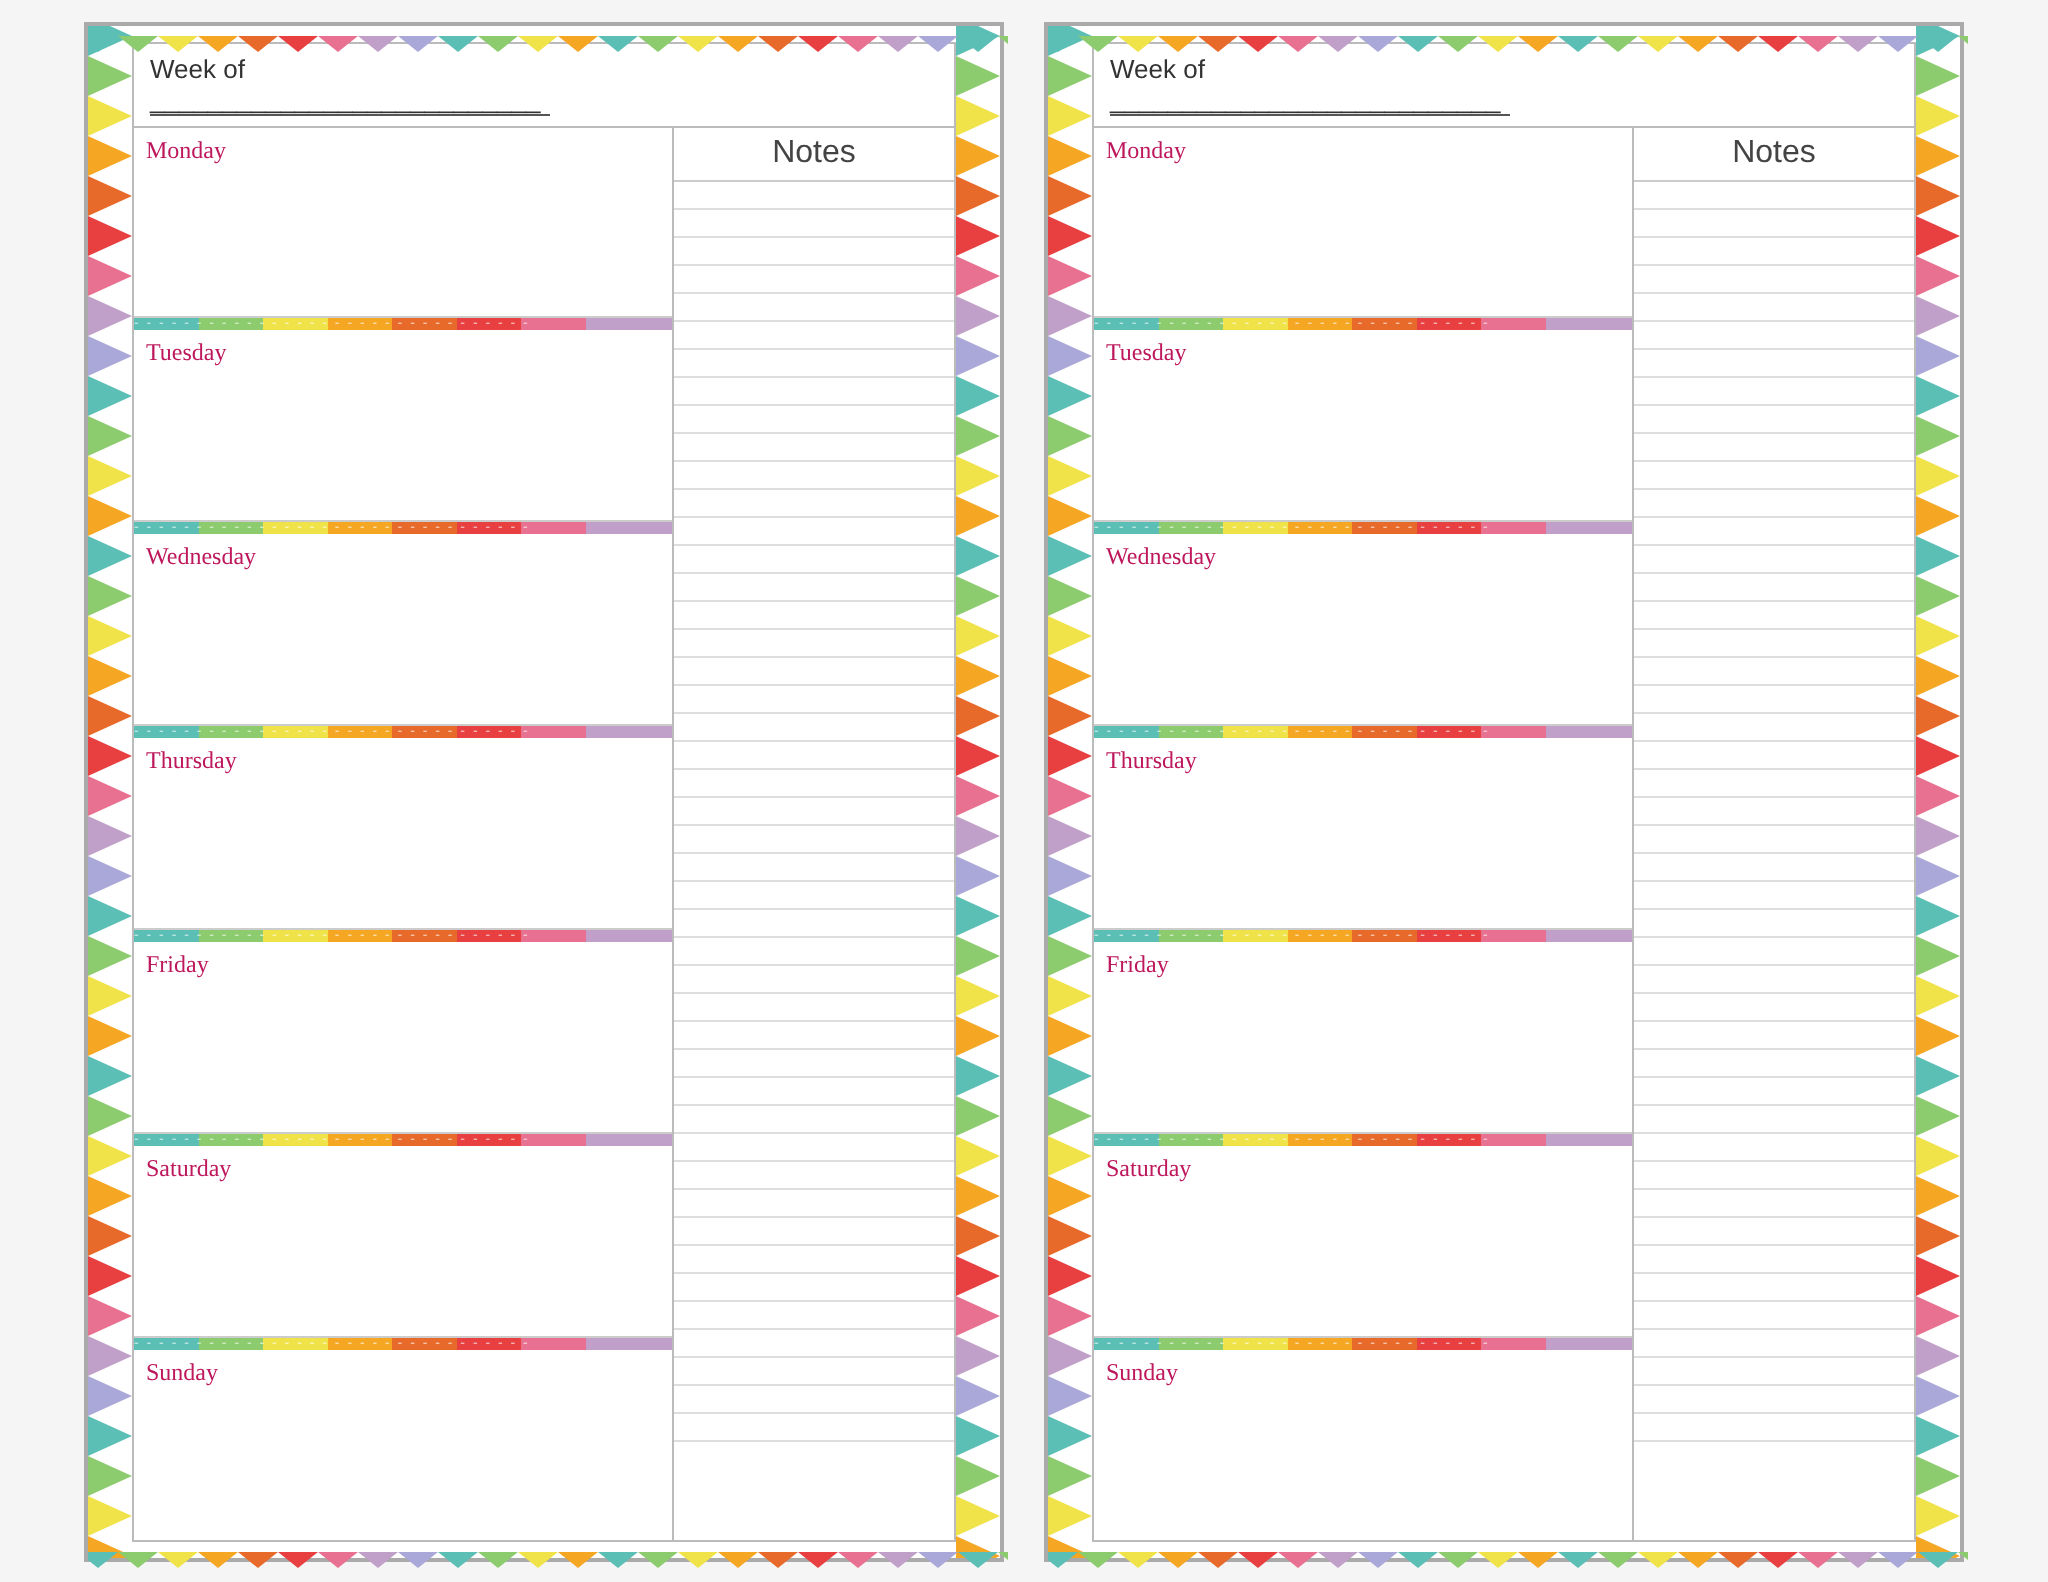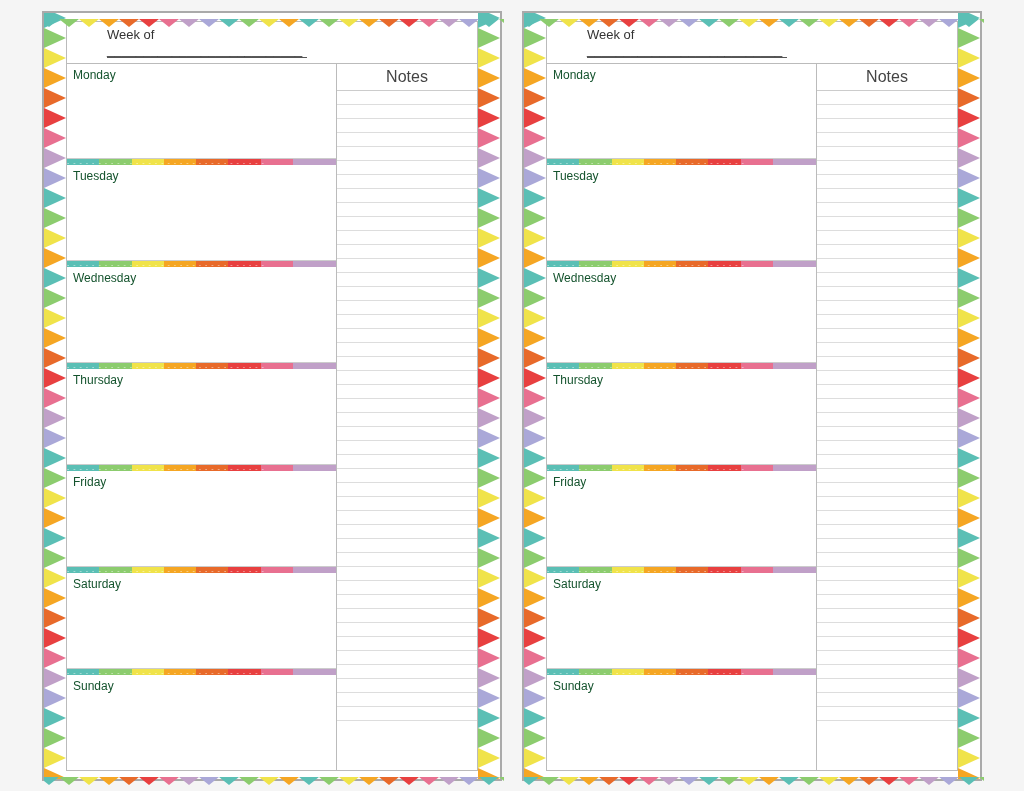--- a/index.html
+++ b/index.html
@@ -48,21 +48,20 @@
       color: #333;
       border-bottom: 1.5px solid #bbb;
       font-family: 'Arial', sans-serif;
       background: white;
     }
 
     .week-header span {
       border-bottom: 1px solid #555;
       display: inline-block;
       width: 200px;
-      margin-left: 32px;
     }
 
     .planner-body {
       display: flex;
       flex: 1;
       overflow: hidden;
     }
 
     .days-column {
       flex: 1;
@@ -78,22 +77,22 @@
       position: relative;
       background: white;
     }
 
     .day-cell:last-child {
       border-bottom: none;
     }
 
     .day-label {
       font-size: 12px;
-      color: #14532d;
-      font-family: Liberation Sans, sans-serif;
+      color: #be185d;
+      font-family: Liberation Serif, serif;
     }
 
     .day-separator {
       height: 6px;
       background: linear-gradient(to right, 
         #5bbfb5 0%, #5bbfb5 12%,
         #8ccc6e 12%, #8ccc6e 24%,
         #f0e34a 24%, #f0e34a 36%,
         #f5a623 36%, #f5a623 48%,
         #e86a2a 48%, #e86a2a 60%,

